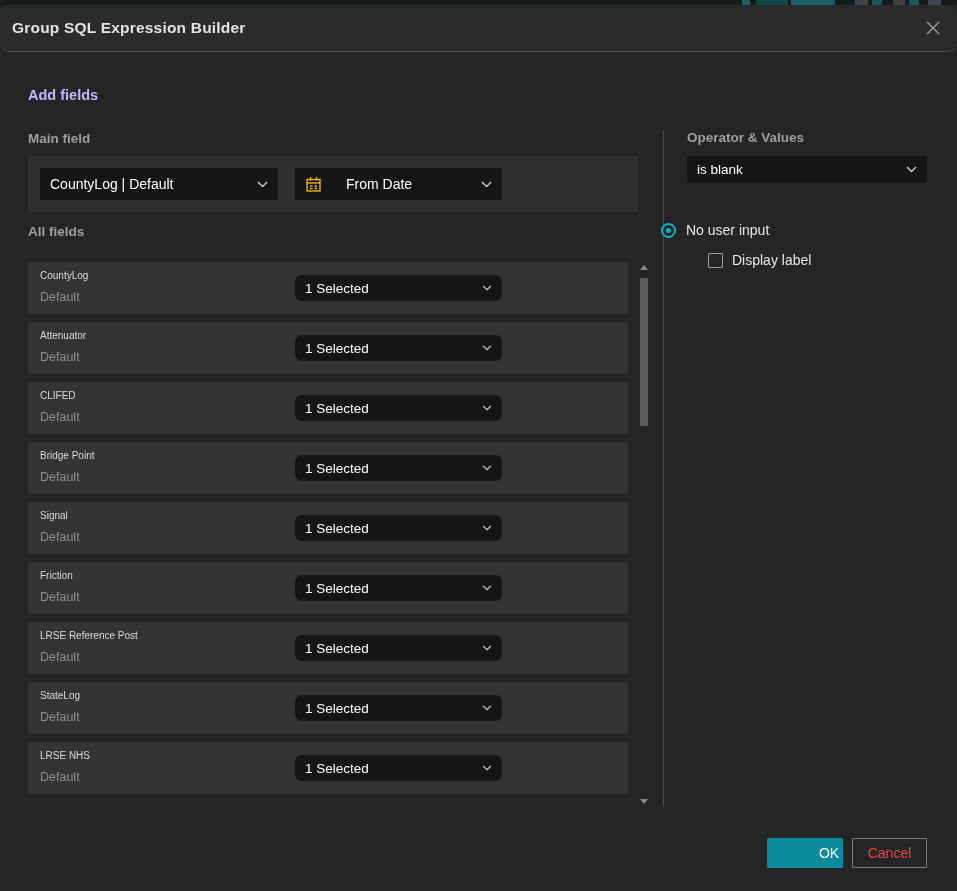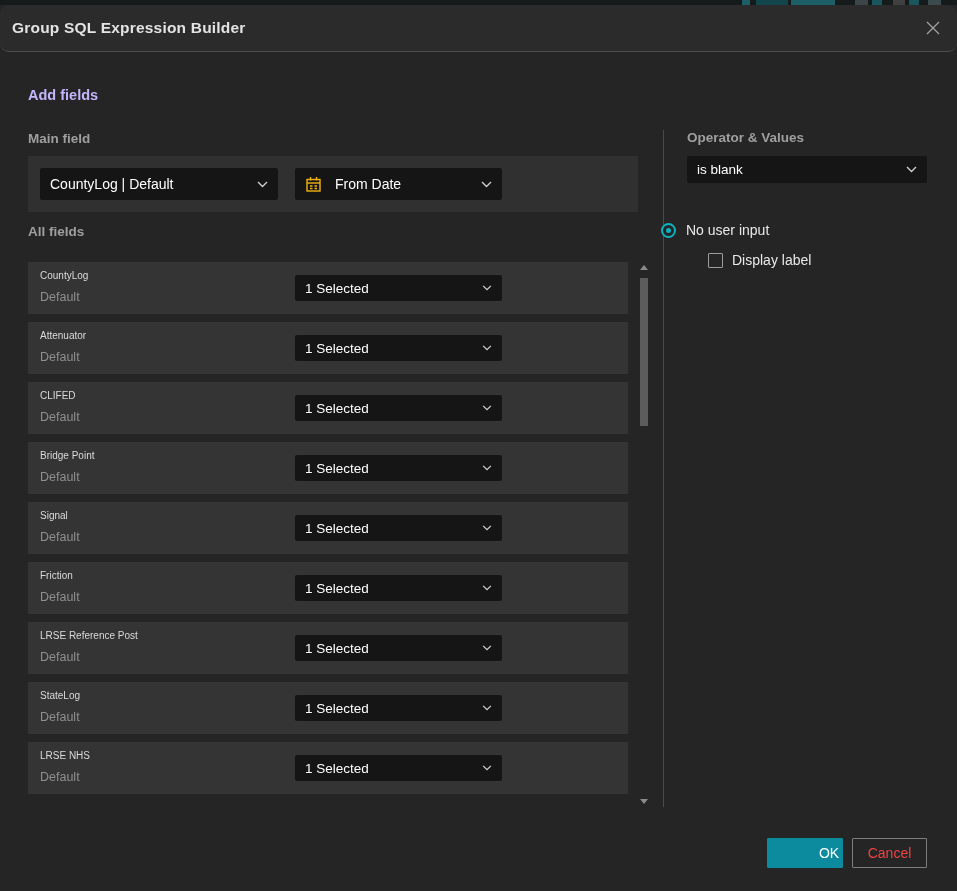--- a/index.html
+++ b/index.html
@@ -37,28 +37,28 @@
   .main-panel { position:absolute; left:28px; top:151px; width:610px; height:56px; background:#303030; }
 
   .select {
     background:#151515; color:#fff; font-size:14px;
     display:flex; align-items:center; border-radius:2px;
     padding:0 10px; cursor:pointer; position:absolute;
   }
   .select .sel-text { flex:1; overflow:hidden; white-space:nowrap; }
   .select .chev { flex:none; display:flex; align-items:center; }
   .sel-layer { left:12px; top:12px; width:238px; height:32px; }
-  .sel-field { left:267px; top:12px; width:207px; height:32px; gap:13px; }
+  .sel-field { left:267px; top:12px; width:207px; height:32px; gap:24px; }
   .sel-op    { left:687px; top:151px; width:240px; height:27px; font-size:13.5px; }
 
   .field-list { position:absolute; left:28px; top:257px; width:600px; display:flex; flex-direction:column; gap:8px; }
   .field-row { position:relative; height:52px; background:#343434; flex:none; }
   .row-name { position:absolute; left:12px; top:8px;  font-size:10px; color:#dadada; }
   .row-sub  { position:absolute; left:12px; top:28px; font-size:12.5px; color:#8f8f8f; }
-  .sel-row  { left:267px; top:13px; width:207px; height:26px; font-size:13.5px; }
+  .sel-row  { left:267px; top:13px; width:207px; height:26px; font-size:13.5px;border-radius:7px; }
 
   
   .scrollbar { position:absolute; left:639px; top:257px; width:10px; height:545px; }
   .scroll-arrow { position:absolute; left:1px; width:0; height:0; border-left:4px solid transparent; border-right:4px solid transparent; }
   .arrow-up   { top:3px;    border-bottom:5px solid #8a8a8a; }
   .arrow-down { bottom:3px; border-top:5px solid #8a8a8a; }
   .scroll-thumb { position:absolute; left:1px; top:16px; width:8px; height:148px; background:#5c5c5c; cursor:pointer; }
 
   .v-divider { position:absolute; left:663px; top:125px; width:1px; height:677px; background:#4b4b4b; }
 

